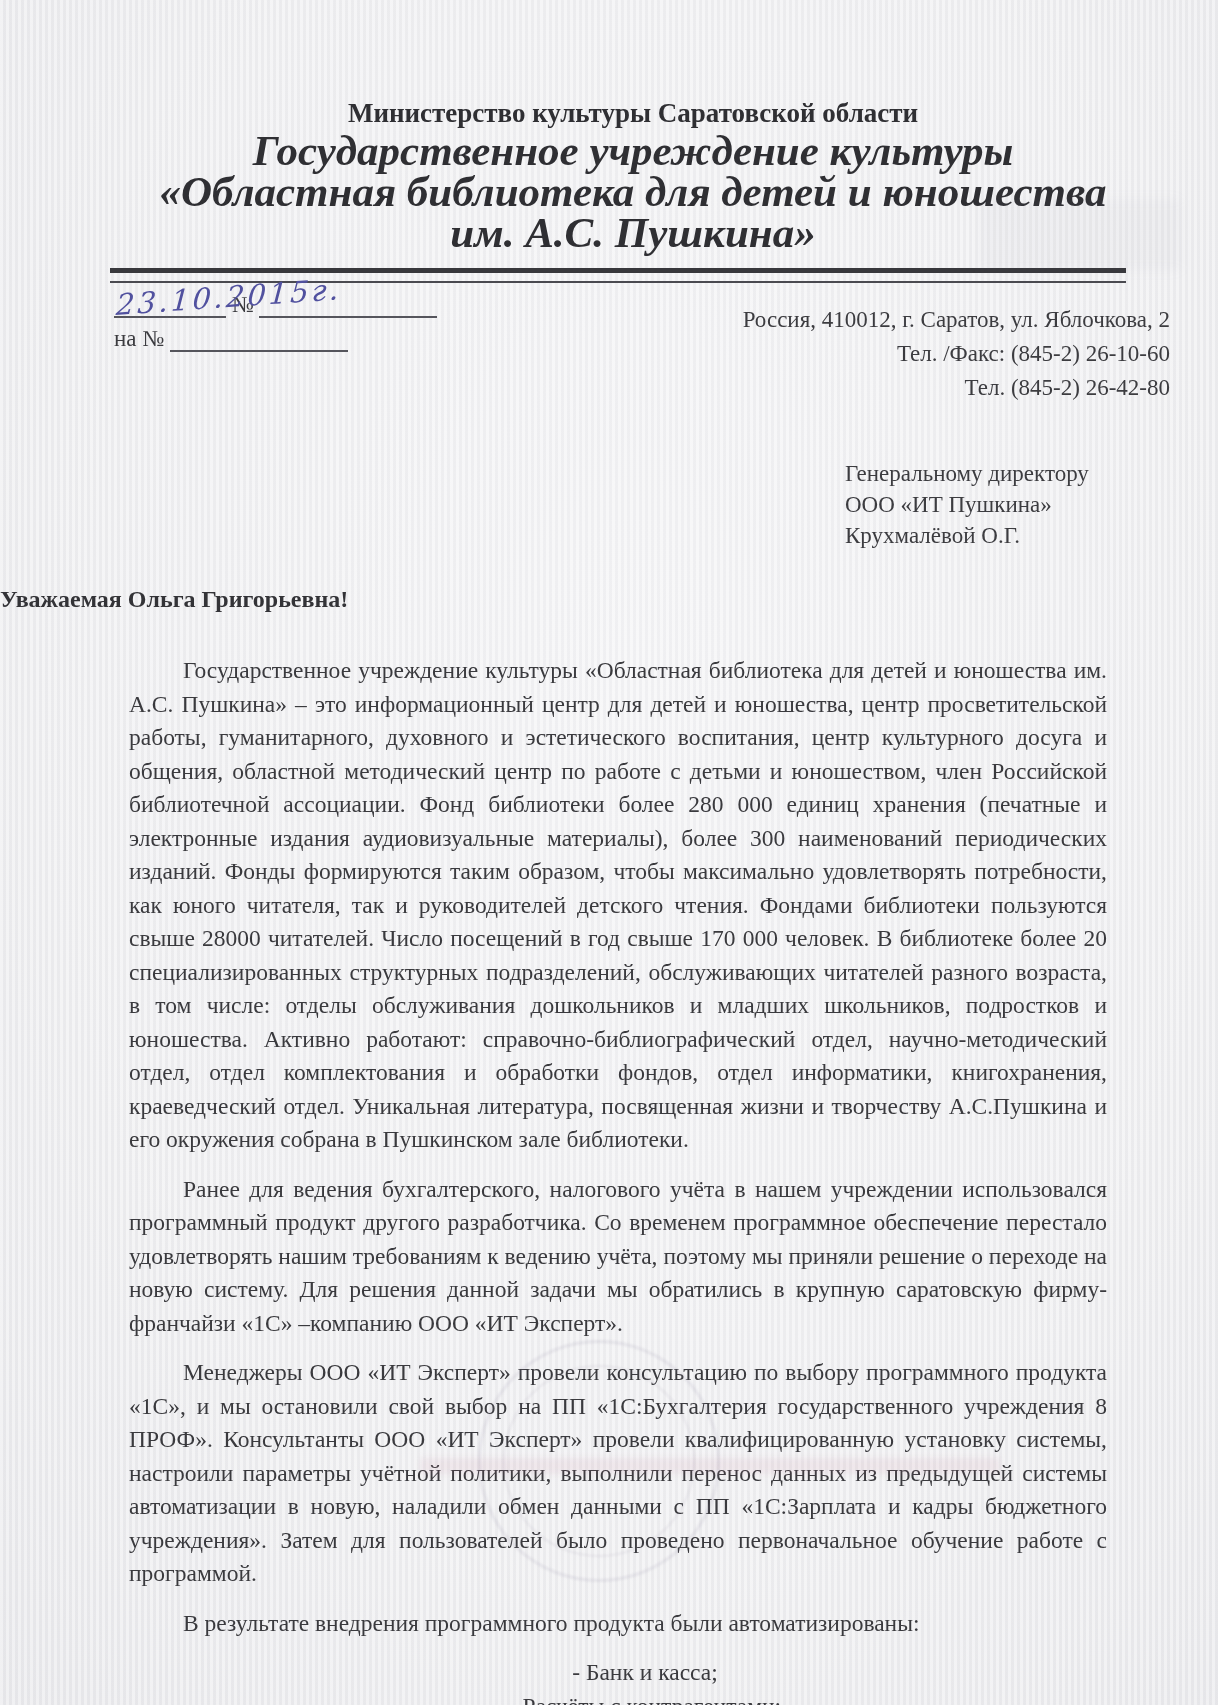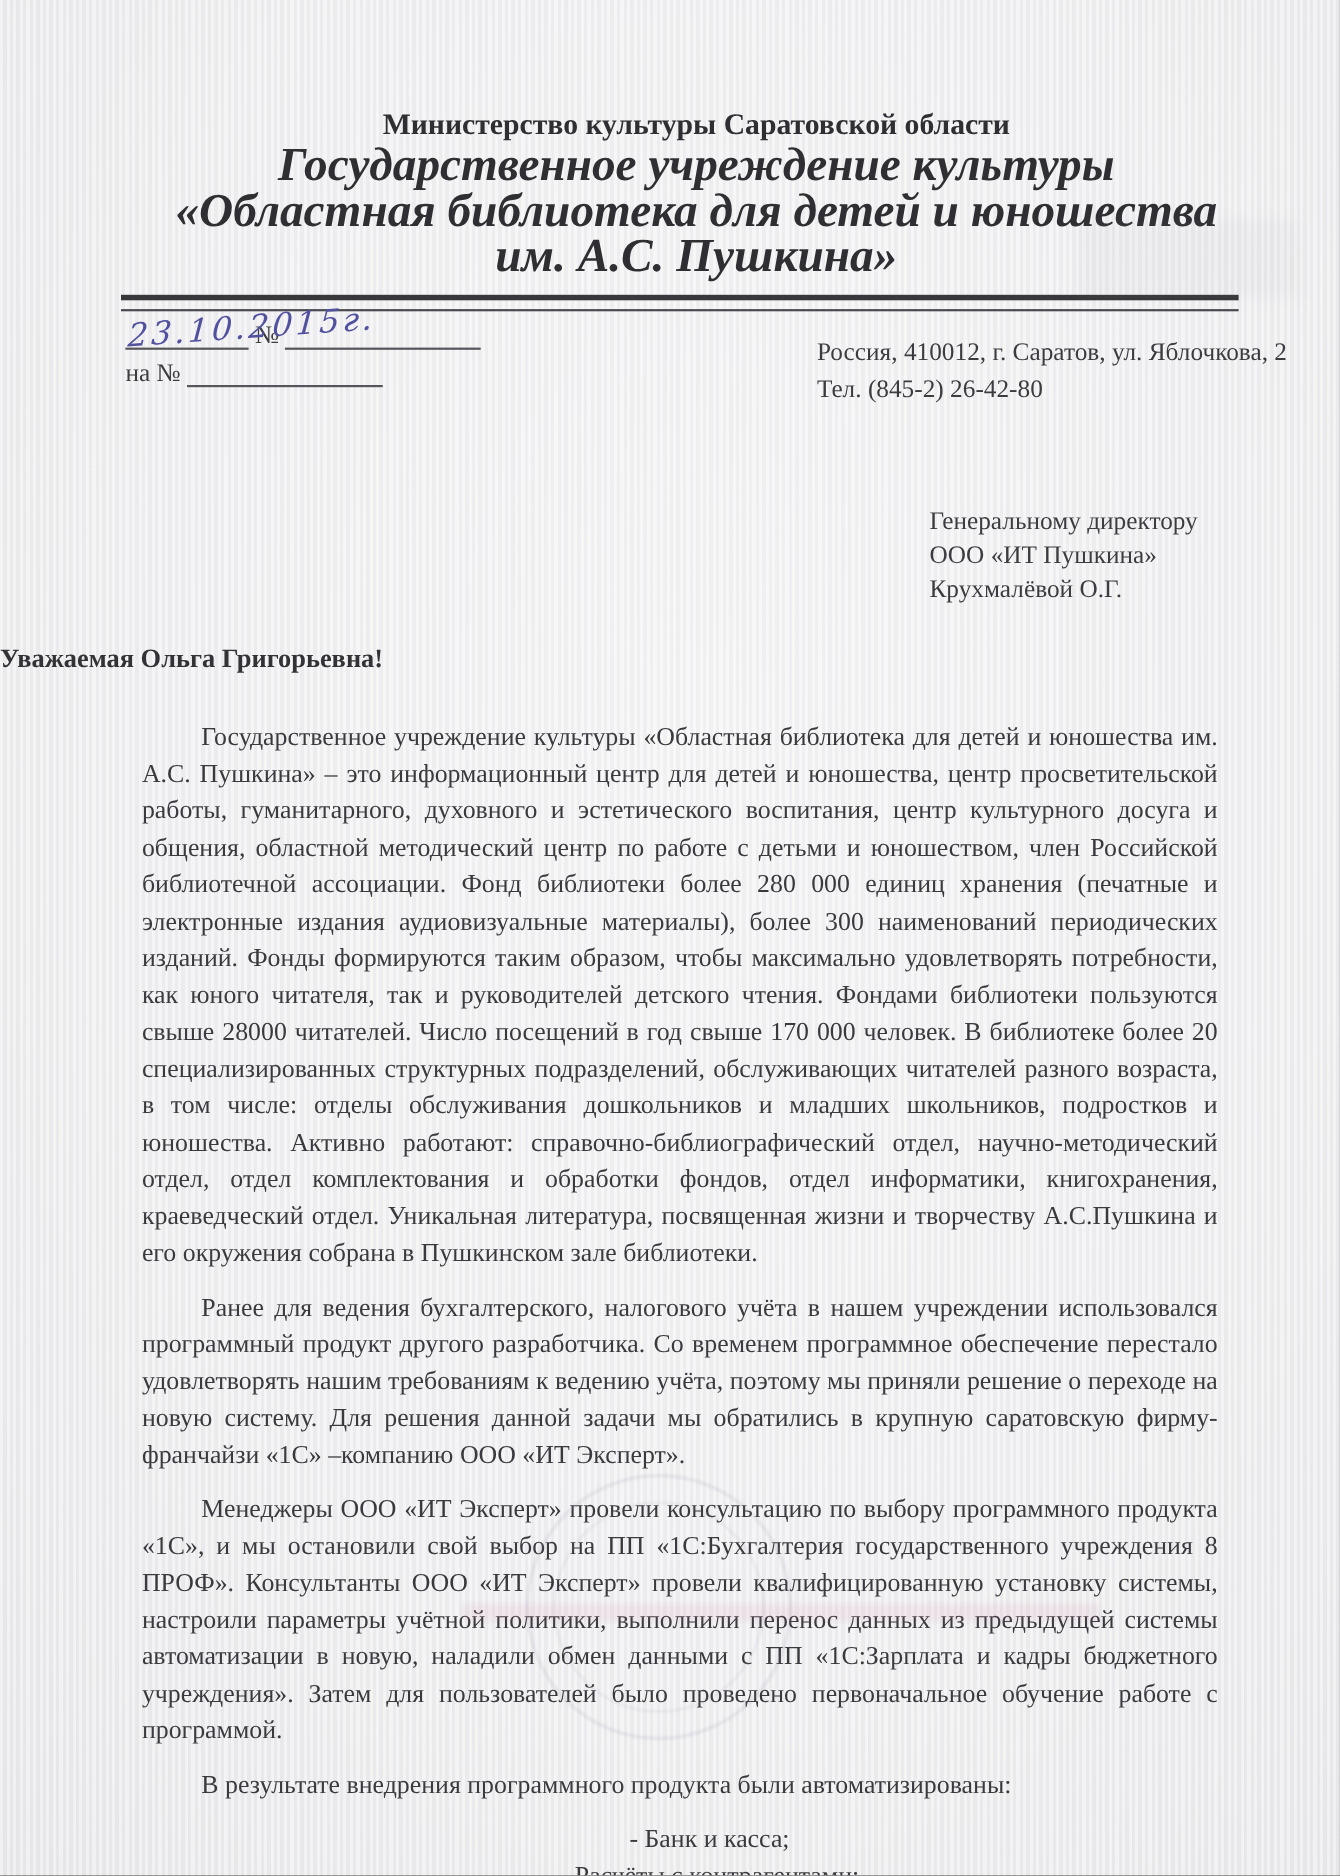--- a/index.html
+++ b/index.html
@@ -25,21 +25,21 @@
   .refblock { position:absolute; top:292px; left:114px; width:340px; font-size:23px; color:#3c3c40; }
   .refline { height:34px; position:relative; }
   .blank { display:inline-block; border-bottom:2px solid #55555c; height:24px; vertical-align:bottom; }
   .b1 { width:112px; } .b2 { width:178px; } .b3 { width:178px; }
   .handwriting {
     position:absolute; top:-12px; left:2px;
     font-family:"DejaVu Serif", serif; font-style:italic;
     font-size:29px; color:#51519f; letter-spacing:3px;
     transform:rotate(-4deg) skewX(-8deg); white-space:nowrap;
   }
-  .contact { position:absolute; top:303px; right:96px; font-size:23px; line-height:34px; color:#3c3c40; }
+  .contact { position:absolute; top:303px; right:96px; text-align:right; font-size:23px; line-height:34px; color:#3c3c40; }
   .recipient { position:absolute; top:458px; left:845px; font-size:23px; line-height:31px; color:#3c3c40; }
   .salutation { position:absolute; top:586px; left:0; width:100%; text-align:left; font-weight:bold; font-size:24px; color:#333337; }
   .bodytext { position:absolute; top:638px; left:113px; width:1010px; font-size:23.5px; line-height:33.5px; color:#3a3a3e; }
   .bodytext p { margin:16px; text-align:justify; text-indent:54px; }
   .bodytext .list { margin:0; padding-left:54px; text-align:center; }
   
   .stamp {
     position:absolute; top:1340px; left:478px; width:236px; height:236px;
     border:3px solid rgba(150,140,165,0.16); border-radius:50%;
     filter:blur(1px); pointer-events:none;
@@ -79,20 +79,21 @@
       <span class="handwriting">23.10.2015г.</span>
     </div>
     <div class="refline">
       <span>на №</span>
       <span class="blank b3"></span>
     </div>
   </div>
 
   <div class="contact">
     <div>Россия, 410012, г. Саратов, ул. Яблочкова, 2</div>
+    <div>Тел. /Факс: (845-2) 26-10-60</div>
     <div>Тел. (845-2) 26-42-80</div>
   </div>
 
   <div class="recipient">
     <div>Генеральному директору</div>
     <div>ООО «ИТ Пушкина»</div>
     <div>Крухмалёвой О.Г.</div>
   </div>
 
   <div class="salutation">Уважаемая Ольга Григорьевна!</div>

